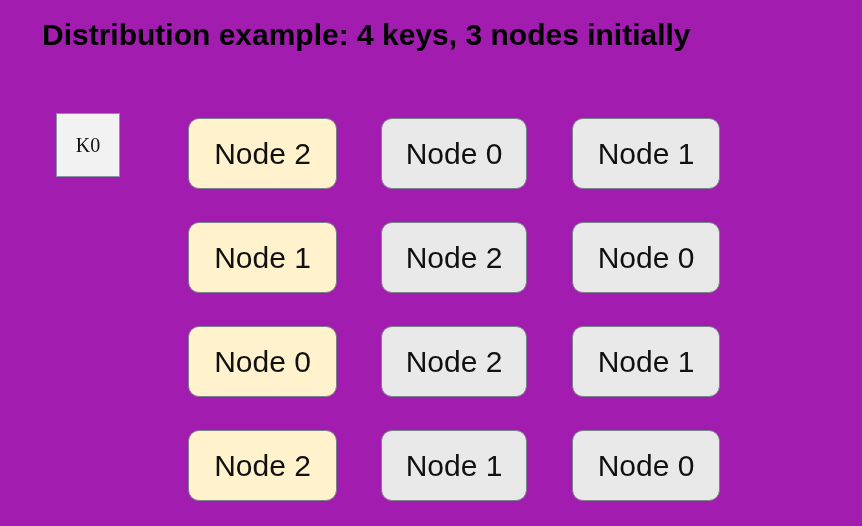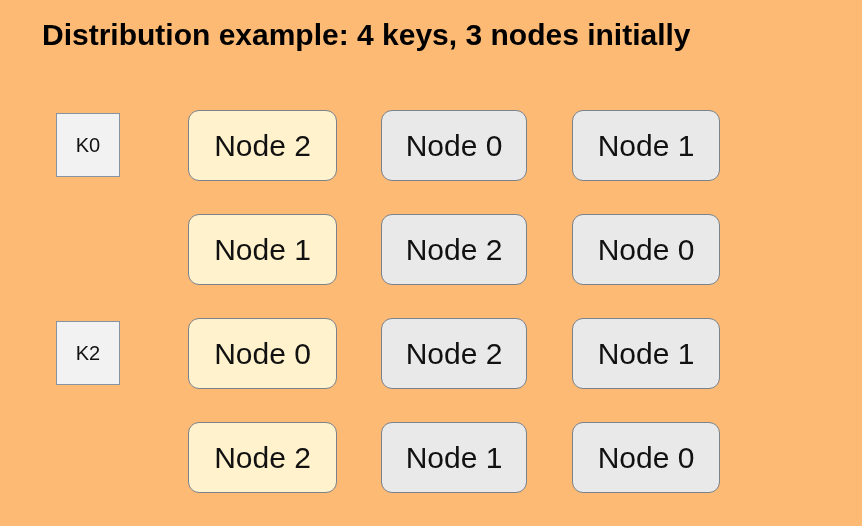--- a/index.html
+++ b/index.html
@@ -1,39 +1,39 @@
 <!DOCTYPE html>
 <html style="--highlight-fill: #FFF2CC; --node-fill: #E9E9E9; --key-fill: #F2F2F2; --node-border: #7A828C; --key-border: #8593A3; --text: #111111;"><head>
 <meta charset="utf-8">
 <style>
   html,body{margin:0;padding:0;background:#ffffff;}
   .canvas{
     position:relative;
     width:862px;height:526px;
-    background:#fdba74;
+    background:#a21caf;
     font-family:"Liberation Sans",sans-serif;
     overflow:hidden;
   }
   .title{
     position:absolute;left:42px;top:18px;margin:0;
     font-size:30px;font-weight:700;color:#000000;
     white-space:nowrap;
   }
   .row{position:absolute;left:0;width:862px;height:71px;}
   .r0{top:110px}.r1{top:214px}.r2{top:318px}.r3{top:422px}
   .key{
     position:absolute;left:56px;top:3px;width:64px;height:64px;
     box-sizing:border-box;
     background:var(--key-fill,#F2F2F2);
     border:1px solid var(--key-border,#8593A3);
     display:flex;align-items:center;justify-content:center;
-    font-size:20px;color:var(--text,#111111);
+    font-size:20px;color:var(--text,#111111);font-family:Liberation Serif, serif;
   }
   .node{
-    position:absolute;top:0;height:71px;
+    position:absolute;top:8px;height:71px;
     box-sizing:border-box;
     background:var(--node-fill,#E9E9E9);
     border:1px solid var(--node-border,#7A828C);
     border-radius:11px;
     display:flex;align-items:center;justify-content:center;
     font-size:30px;color:var(--text,#111111);
     white-space:nowrap;
   }
   .c1{left:188px;width:149px}
   .c2{left:381px;width:146px}
@@ -67,23 +67,20 @@
     </div>
     <div class="node c2">
       <span>Node 2</span>
     </div>
     <div class="node c3">
       <span>Node 0</span>
     </div>
   </div>
 
   <div class="row r2">
-    <div class="key">
-      <span>K2</span>
-    </div>
     <div class="node c1 highlight">
       <span>Node 0</span>
     </div>
     <div class="node c2">
       <span>Node 2</span>
     </div>
     <div class="node c3">
       <span>Node 1</span>
     </div>
   </div>

